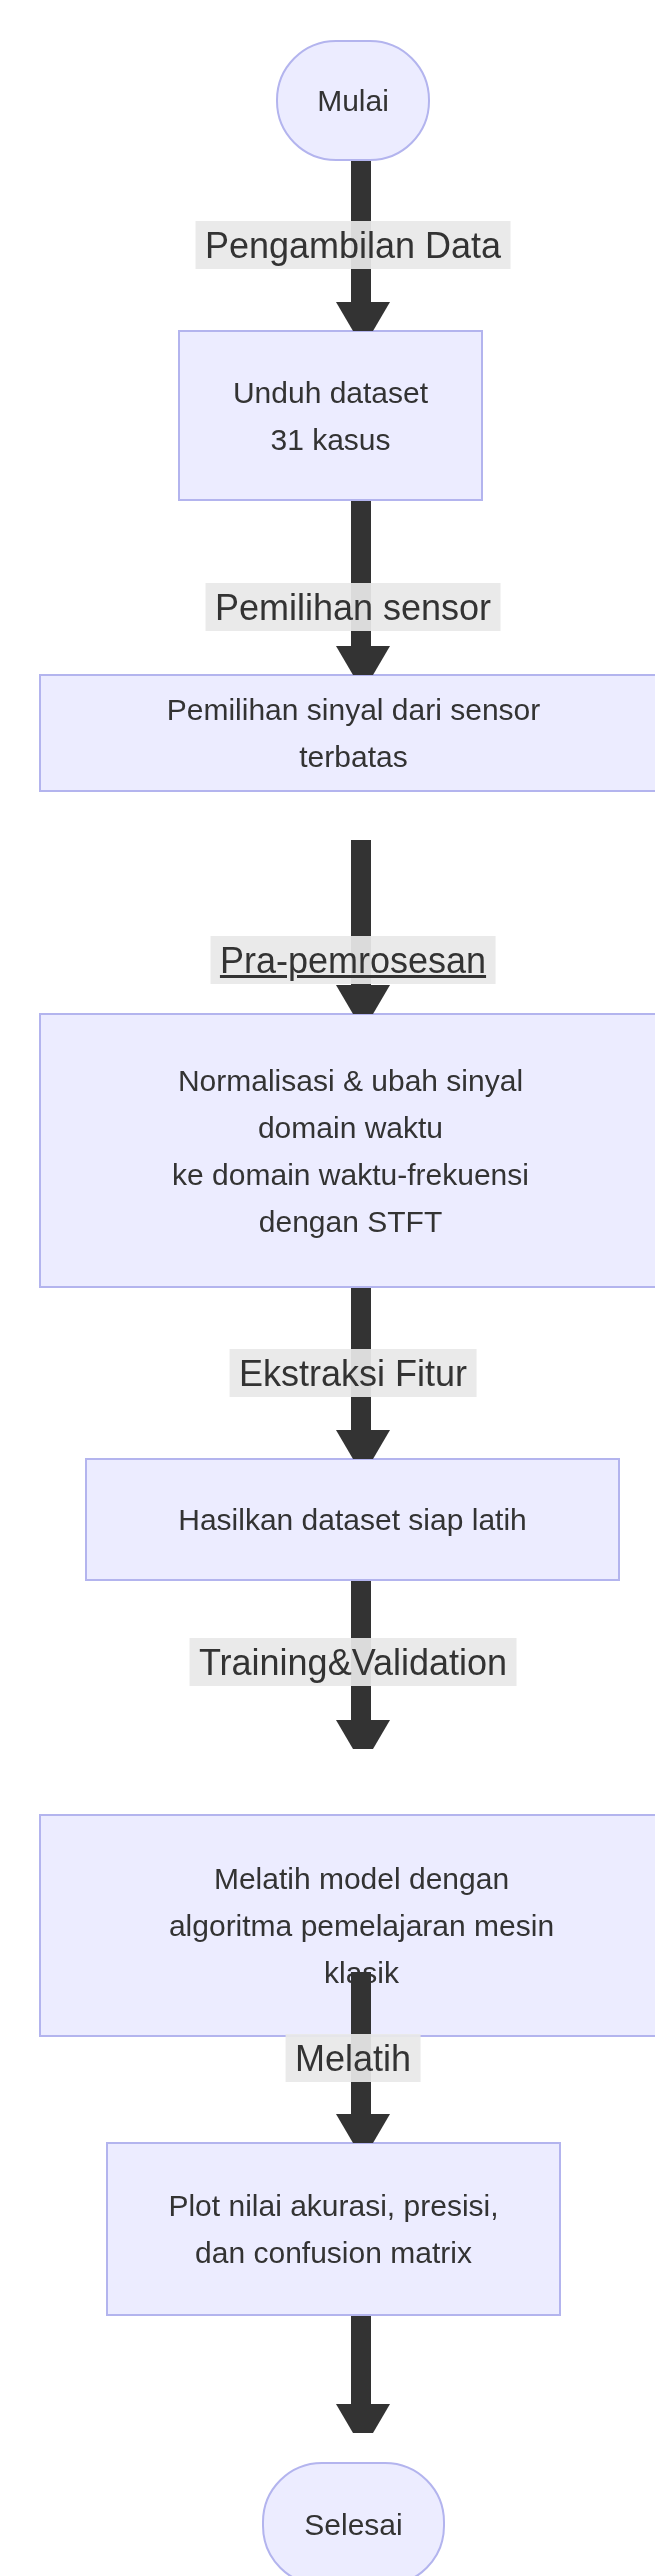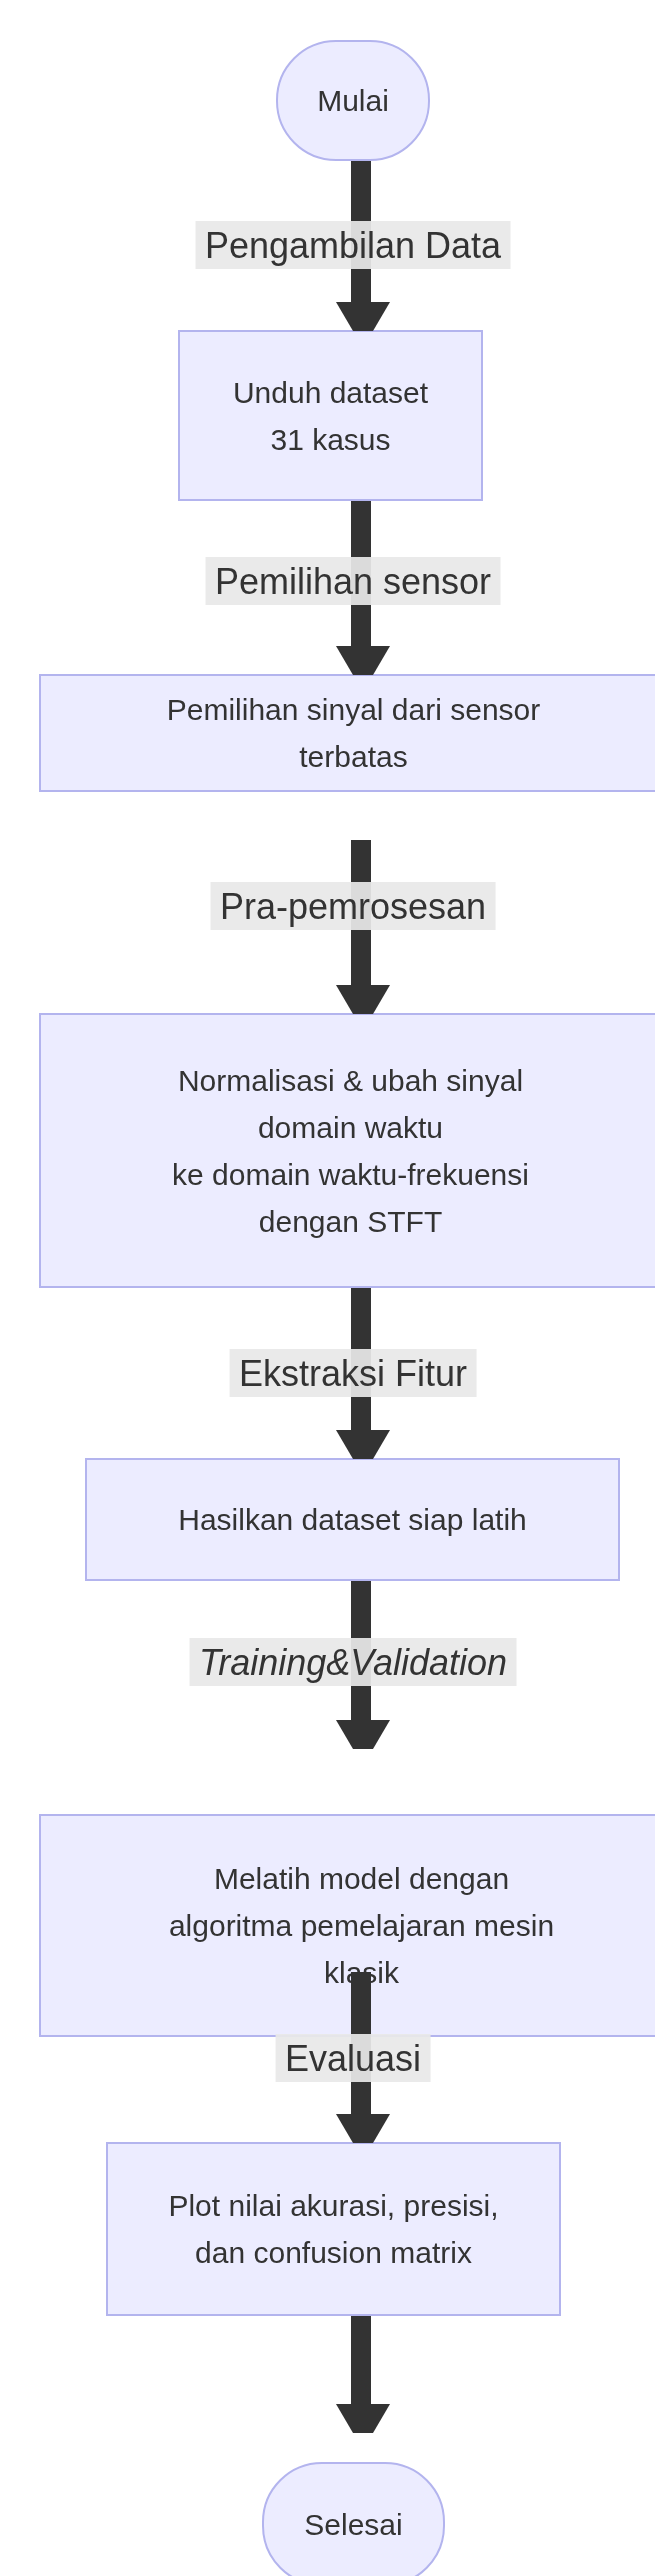--- a/index.html
+++ b/index.html
@@ -93,35 +93,35 @@
 dan confusion matrix</div>
 
   <div class="node stadium" style="left:242px; top:2412px; width:183px; height:124px;margin-top:30px;">Selesai</div>
 
   <div class="edge-line" style="top:141px; height:142px;"></div>
   <div class="arrowhead" style="top:282px;"></div>
   <div class="edge-label" style="top:201px;">Pengambilan Data</div>
 
   <div class="edge-line" style="top:481px; height:146px;"></div>
   <div class="arrowhead" style="top:626px;"></div>
-  <div class="edge-label" style="top:537px;">Pemilihan sensor</div>
+  <div class="edge-label" style="top:563px;">Pemilihan sensor</div>
 
   <div class="edge-line" style="top:820px; height:146px;"></div>
   <div class="arrowhead" style="top:965px;"></div>
-  <div class="edge-label" style="top:862px;">Pra-pemrosesan</div>
+  <div class="edge-label" style="top:916px;text-decoration:underline;">Pra-pemrosesan</div>
 
   <div class="edge-line" style="top:1268px; height:143px;"></div>
   <div class="arrowhead" style="top:1410px;"></div>
   <div class="edge-label" style="top:1329px;">Ekstraksi Fitur</div>
 
   <div class="edge-line" style="top:1561px; height:141px;"></div>
   <div class="arrowhead" style="top:1700px;"></div>
-  <div class="edge-label" style="top:1618px;font-style:italic;">Training&amp;Validation</div>
+  <div class="edge-label" style="top:1618px;">Training&amp;Validation</div>
 
   <div class="edge-line" style="top:1952px; height:143px;"></div>
   <div class="arrowhead" style="top:2094px;"></div>
-  <div class="edge-label" style="top:2014px;">Evaluasi</div>
+  <div class="edge-label" style="top:2014px;">Melatih</div>
 
   <div class="edge-line" style="top:2296px; height:92px;"></div>
   <div class="arrowhead" style="top:2384px;"></div>
 
 </div>
 
 
 </body></html>

